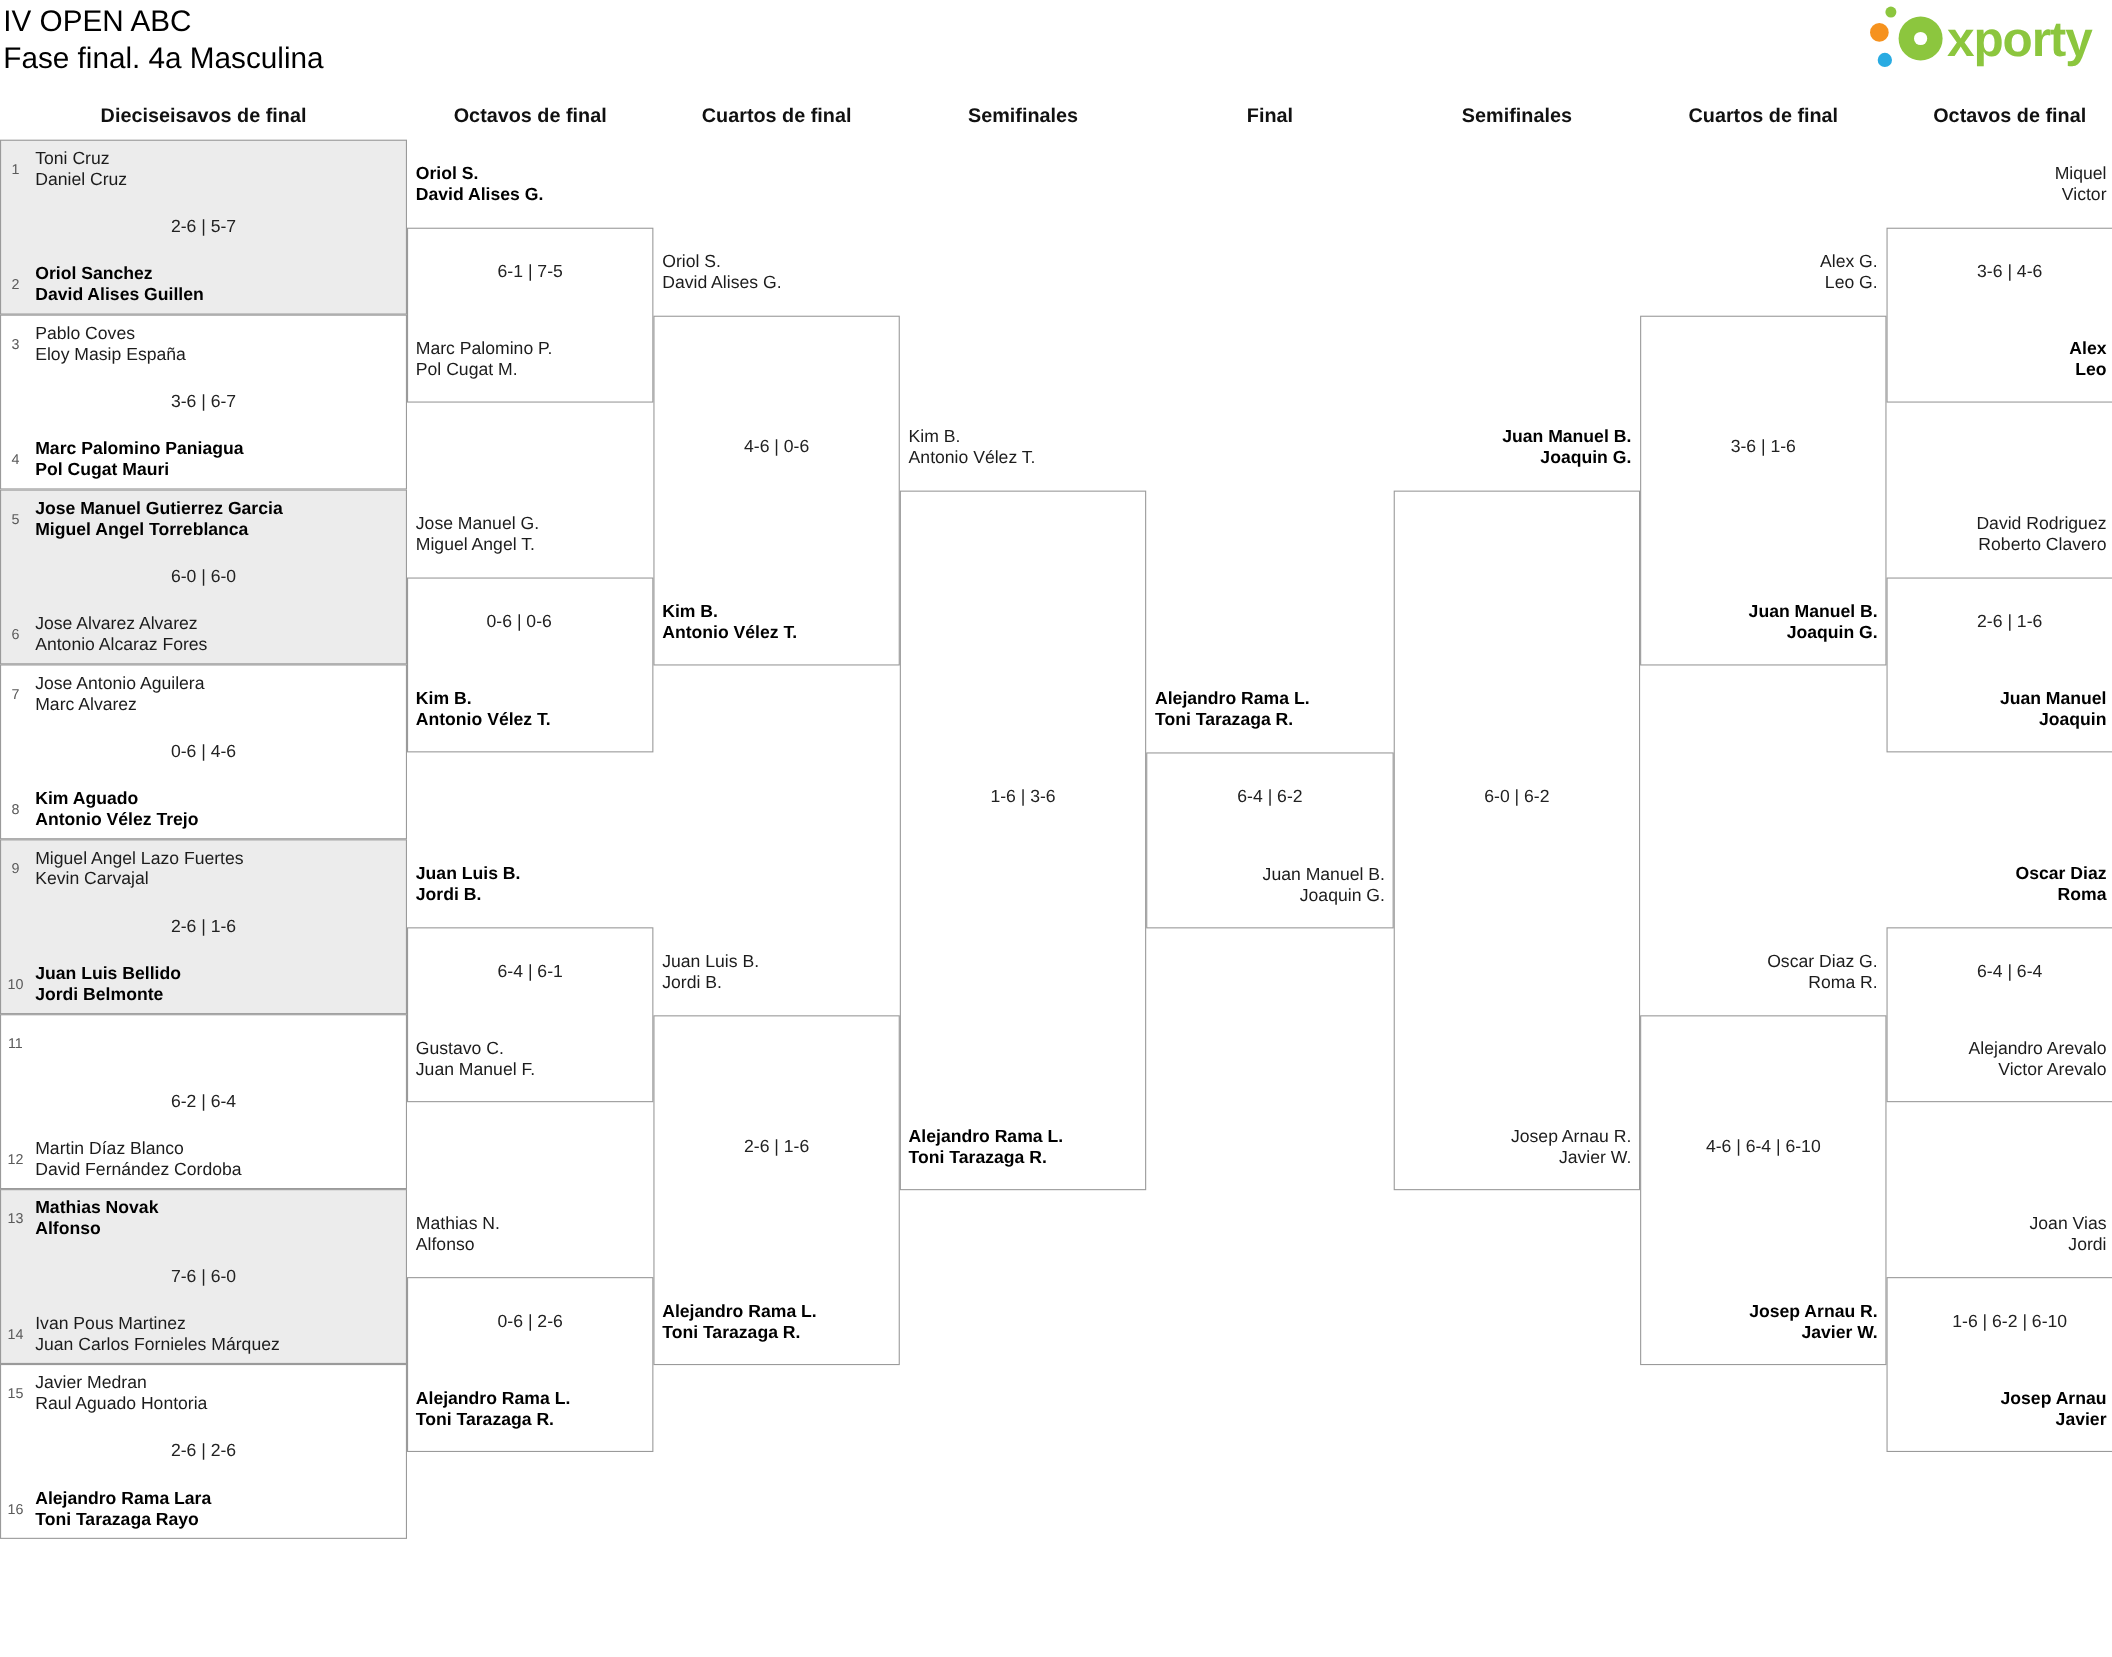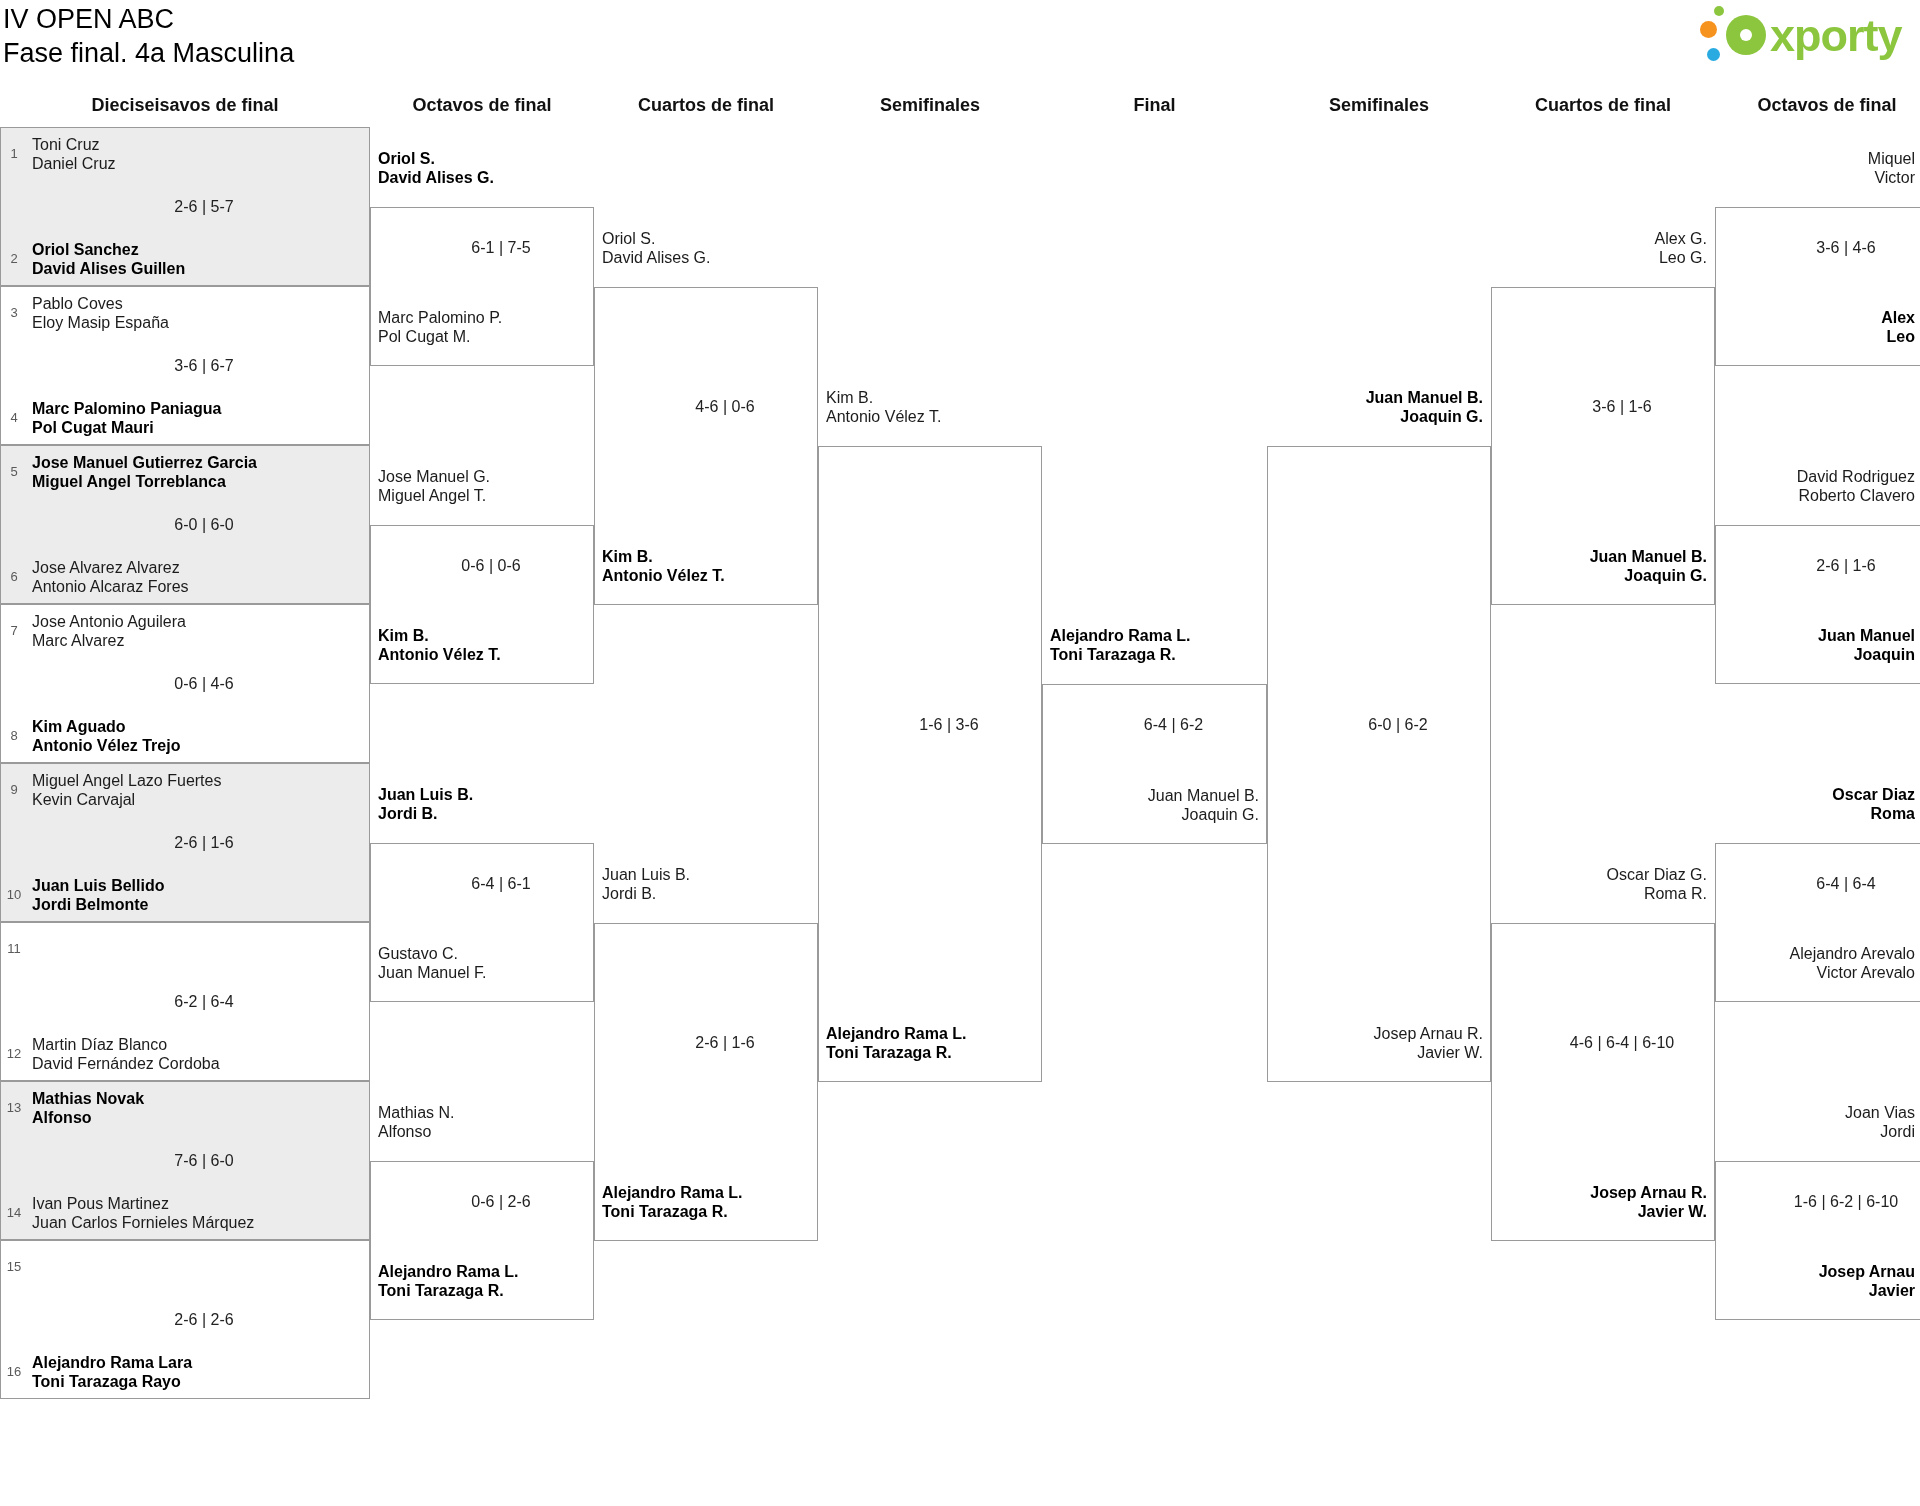--- a/index.html
+++ b/index.html
@@ -11,21 +11,21 @@
 
   .rh { position:absolute; top:95px; font-size:18px; font-weight:700; color:#111; text-align:center; }
 
   .box { position:absolute; border:1px solid #9a9a9a; background:transparent; }
   .box.shaded { background:#ececec; }
 
   .team { position:absolute; font-size:16px; line-height:19px; color:#1c1c1c; width:210px; white-space:nowrap; }
   .team.bold { font-weight:700; color:#000; }
   .team.right { text-align:right; }
 
-  .score { position:absolute; font-size:16px; color:#222; text-align:center; height:22px; line-height:22px;margin-left:19px; }
+  .score { position:absolute; font-size:16px; color:#222; text-align:center; height:22px; line-height:22px; }
 
   .seed { position:absolute; width:20px; text-align:center; font-size:13px; color:#5a5a5a; line-height:38px; }
 
   .logo { position:absolute; left:1700px; top:6px; width:220px; height:66px; }
   .dot { position:absolute; border-radius:50%; }
   .wordmark { position:absolute; left:70px; top:4px; font-size:45px; font-weight:700; letter-spacing:-1px; color:#8cc63e; }
 </style>
 </head>
 <body>
 
@@ -137,20 +137,24 @@
   </div>
   <div class="score" style="left:0;top:1150px;width:370px">7-6 | 6-0</div>
   <div class="seed" style="left:4px;top:1194px">14</div>
   <div class="team" style="left:32px;top:1194px;width:330px">
     <div>Ivan Pous Martinez</div>
     <div>Juan Carlos Fornieles Márquez</div>
   </div>
 
   <div class="box" style="left:0;top:1240px;width:370px;height:159px"></div>
   <div class="seed" style="left:4px;top:1248px">15</div>
+  <div class="team" style="left:32px;top:1248px;width:330px">
+    <div>Javier Medran</div>
+    <div>Raul Aguado Hontoria</div>
+  </div>
   <div class="score" style="left:0;top:1309px;width:370px">2-6 | 2-6</div>
   <div class="seed" style="left:4px;top:1353px">16</div>
   <div class="team bold" style="left:32px;top:1353px;width:330px">
     <div>Alejandro Rama Lara</div>
     <div>Toni Tarazaga Rayo</div>
   </div>
 
   <div class="box" style="left:370px;top:207px;width:224px;height:159px"></div>
   <div class="team bold" style="left:378px;top:149px">
     <div>Oriol S.</div>

